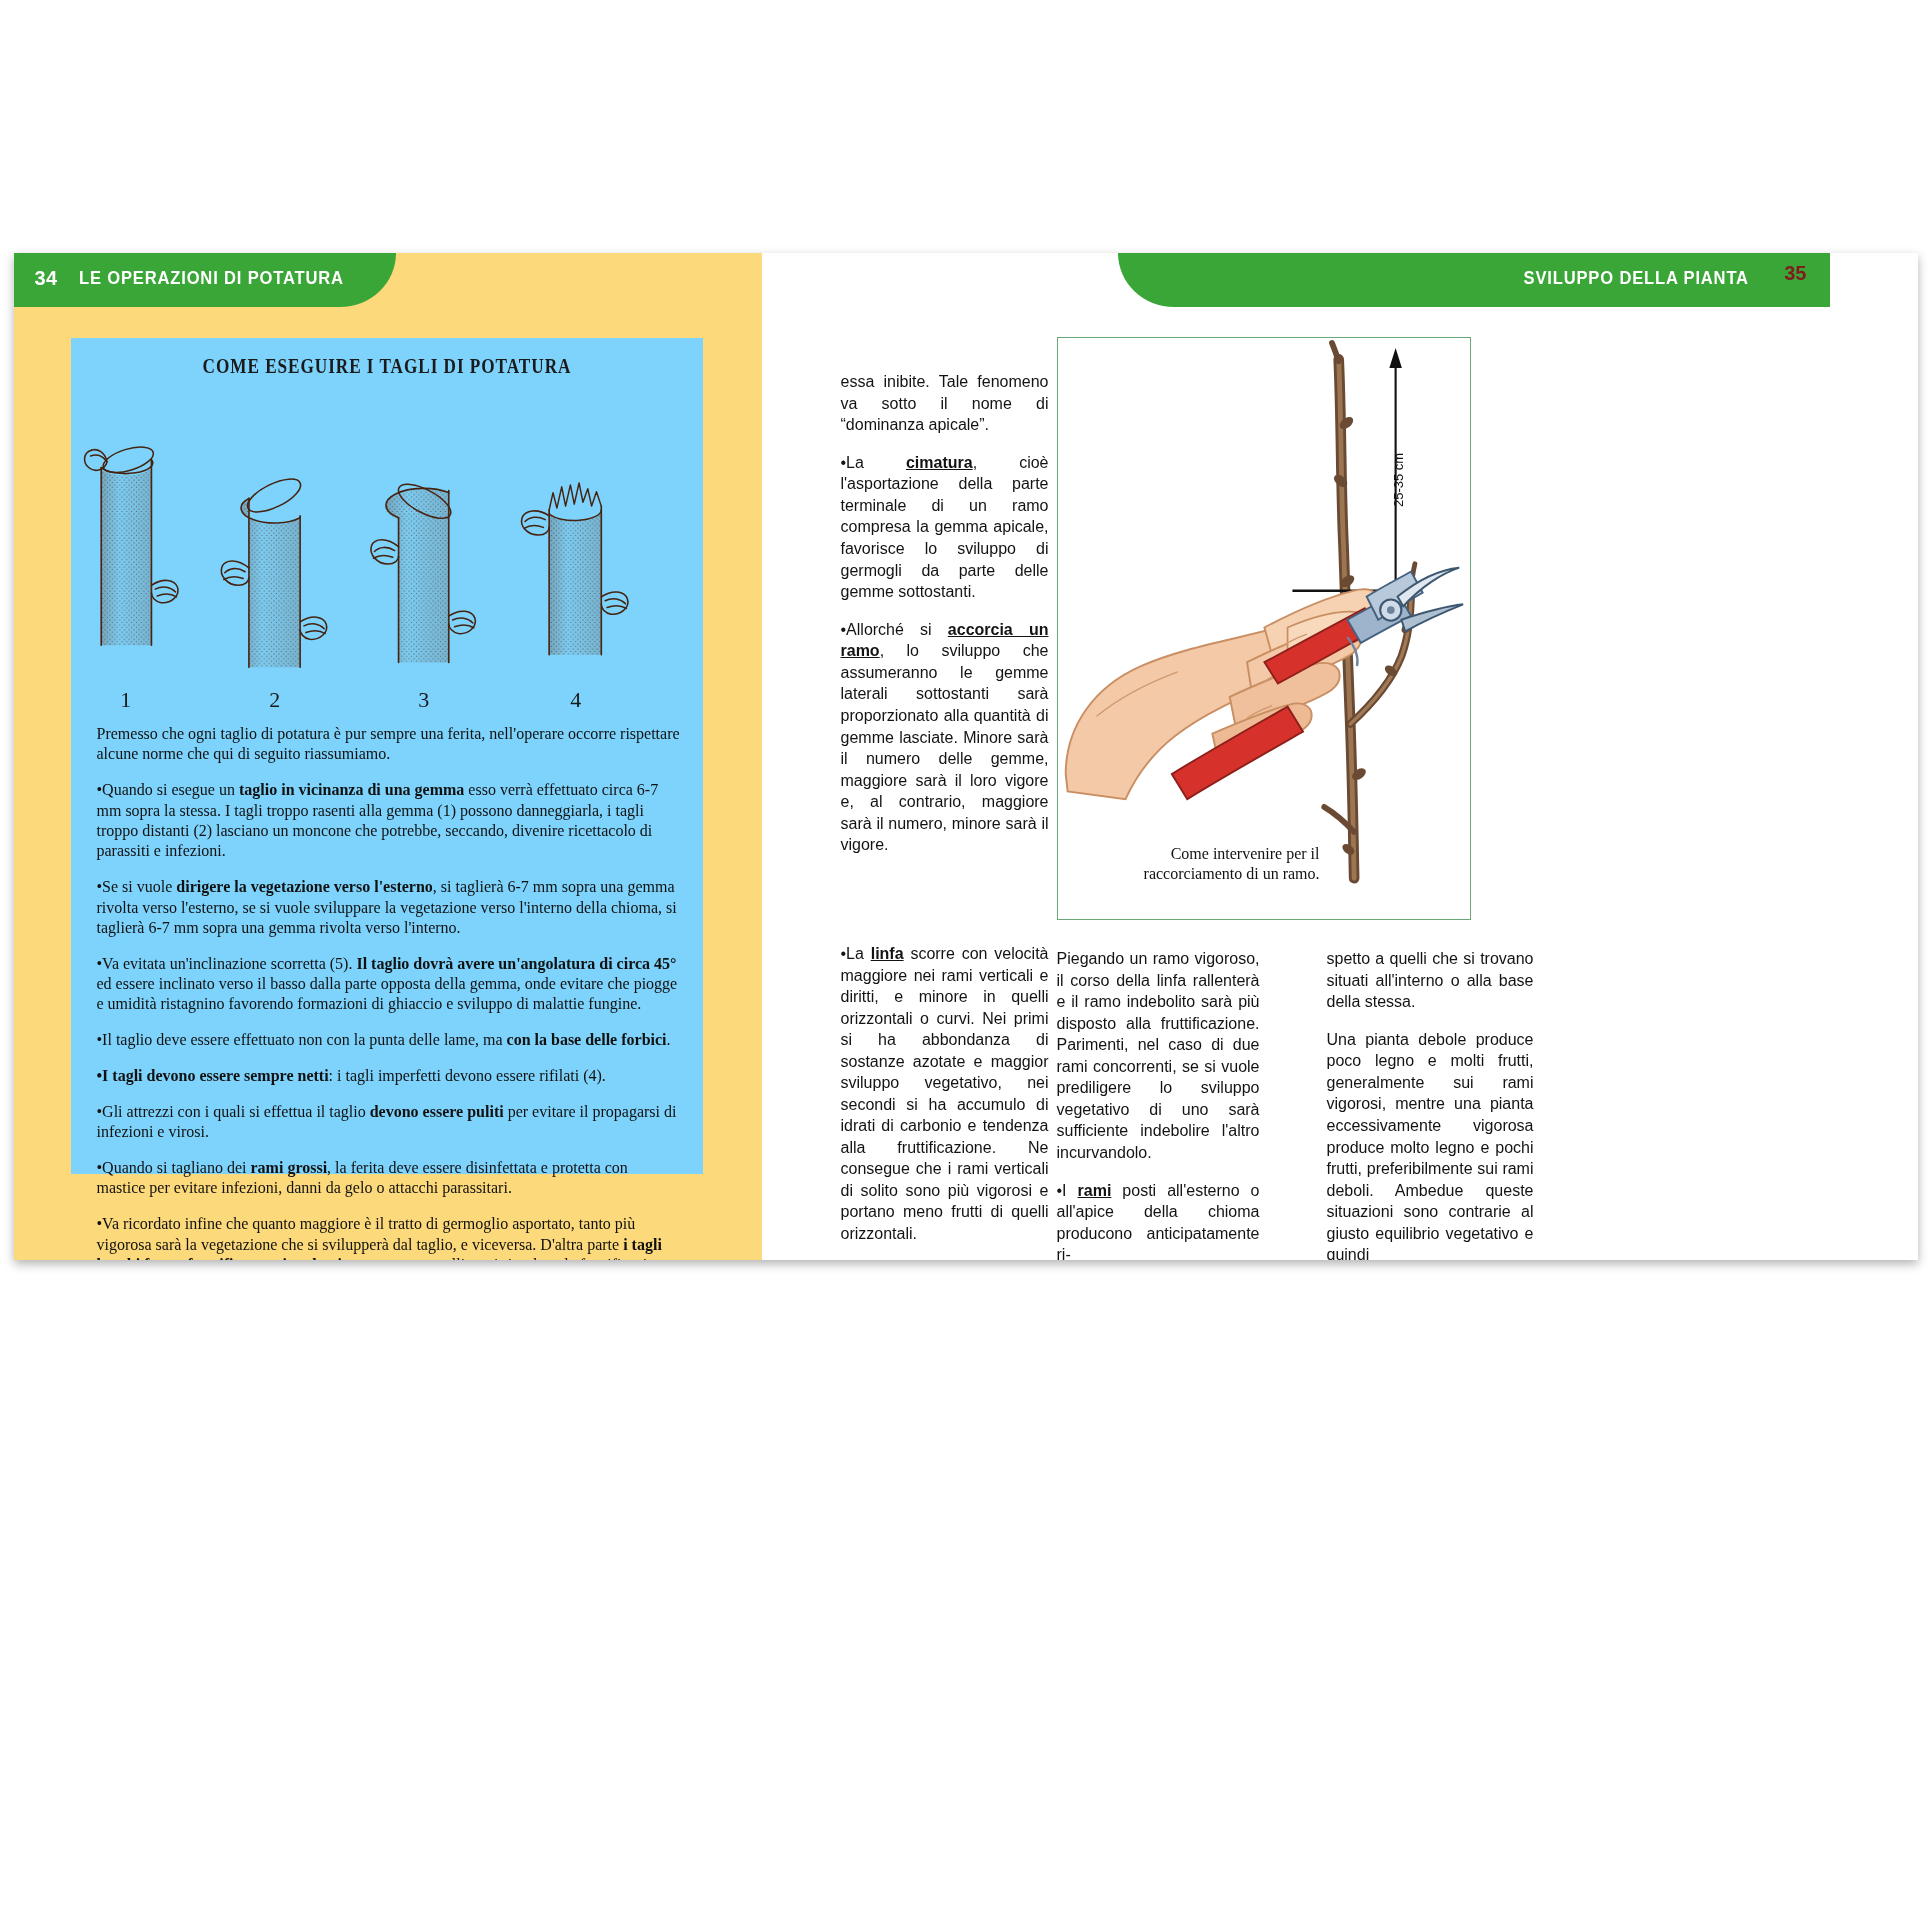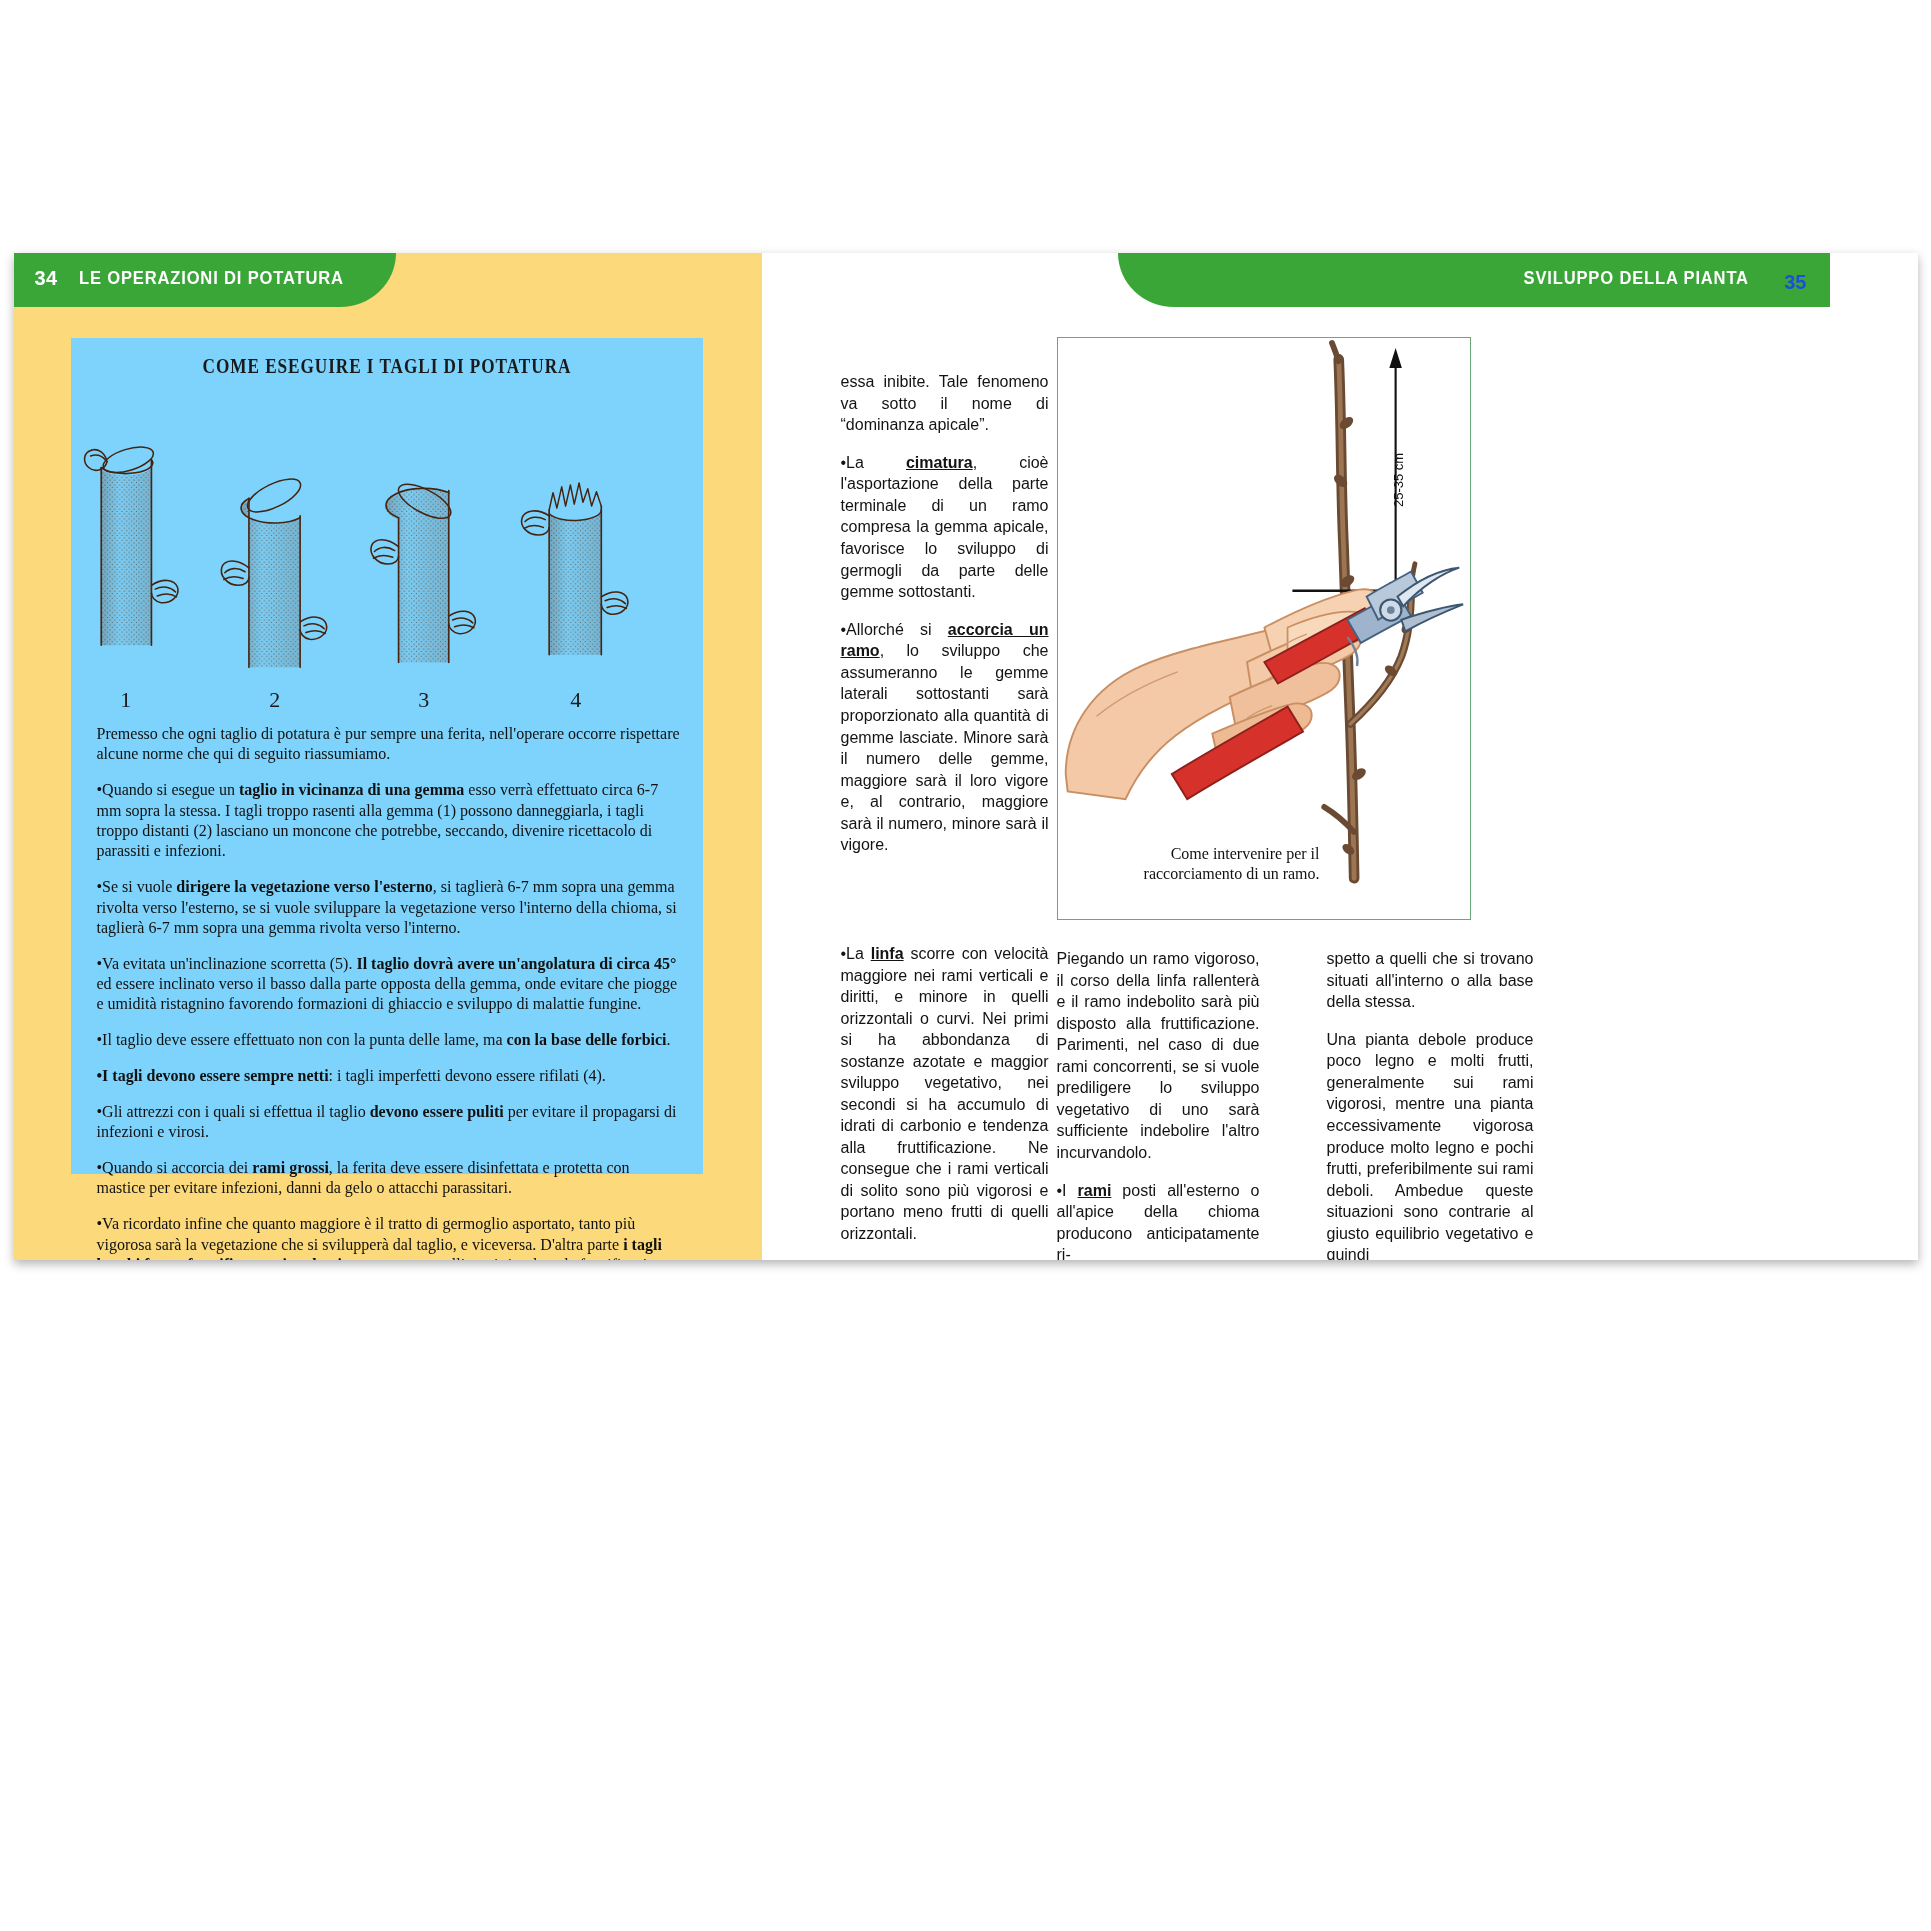--- a/index.html
+++ b/index.html
@@ -83,22 +83,22 @@
     color: #ffffff;
     font-family: "Liberation Sans", sans-serif;
     font-size: 18px;
     font-weight: bold;
     letter-spacing: 0.9px;
     transform: scaleX(.92);
     transform-origin: right center;
   }
   .hdr-right-num {
     position: absolute;
-    right: 23px; top: 18px;
-    color: #1d4ed8;
+    right: 23px; top: 9px;
+    color: #7f1d1d;
     font-family: "Liberation Sans", sans-serif;
     font-size: 20px;
     font-weight: bold;
   }
 
   
   #left-box {
     position: absolute;
     left: 57px; top: 85px;
     width: 632px; height: 836px;
@@ -309,21 +309,21 @@
             <p><span>•Se si vuole </span><b>dirigere la vegetazione verso l'esterno</b><span>, si taglierà 6-7 mm sopra una gemma rivolta verso l'esterno, se si vuole sviluppare la vegetazione verso l'interno della chioma, si taglierà 6-7 mm sopra una gemma rivolta verso l'interno.</span></p>
             <div class="gap"></div>
             <p><span>•Va evitata un'inclinazione scorretta (5). </span><b>Il taglio dovrà avere un'angolatura di circa 45°</b><span> ed essere inclinato verso il basso dalla parte opposta della gemma, onde evitare che piogge e umidità ristagnino favorendo formazioni di ghiaccio e sviluppo di malattie fungine.</span></p>
             <div class="gap"></div>
             <p><span>•Il taglio deve essere effettuato non con la punta delle lame, ma </span><b>con la base delle forbici</b><span>.</span></p>
             <div class="gap"></div>
             <p><b>•I tagli devono essere sempre netti</b><span>: i tagli imperfetti devono essere rifilati (4).</span></p>
             <div class="gap"></div>
             <p><span>•Gli attrezzi con i quali si effettua il taglio </span><b>devono essere puliti</b><span> per evitare il propagarsi di infezioni e virosi.</span></p>
             <div class="gap"></div>
-            <p><span>•Quando si accorcia dei </span><b>rami grossi</b><span>, la ferita deve essere disinfettata e protetta con mastice per evitare infezioni, danni da gelo o attacchi parassitari.</span></p>
+            <p><span>•Quando si tagliano dei </span><b>rami grossi</b><span>, la ferita deve essere disinfettata e protetta con mastice per evitare infezioni, danni da gelo o attacchi parassitari.</span></p>
             <div class="gap"></div>
             <p><span>•Va ricordato infine che quanto maggiore è il tratto di germoglio asportato, tanto più vigorosa sarà la vegetazione che si svilupperà dal taglio, e viceversa. D'altra parte </span><b>i tagli lunghi fanno fruttificare prima la pianta</b><span>, mentre quelli corti ritardano la fruttificazione.</span></p>
           </div>
       </div>
     </div>
   </div>
 
   <div id="page-right">
 
     <div class="hdr-band-right"></div>

